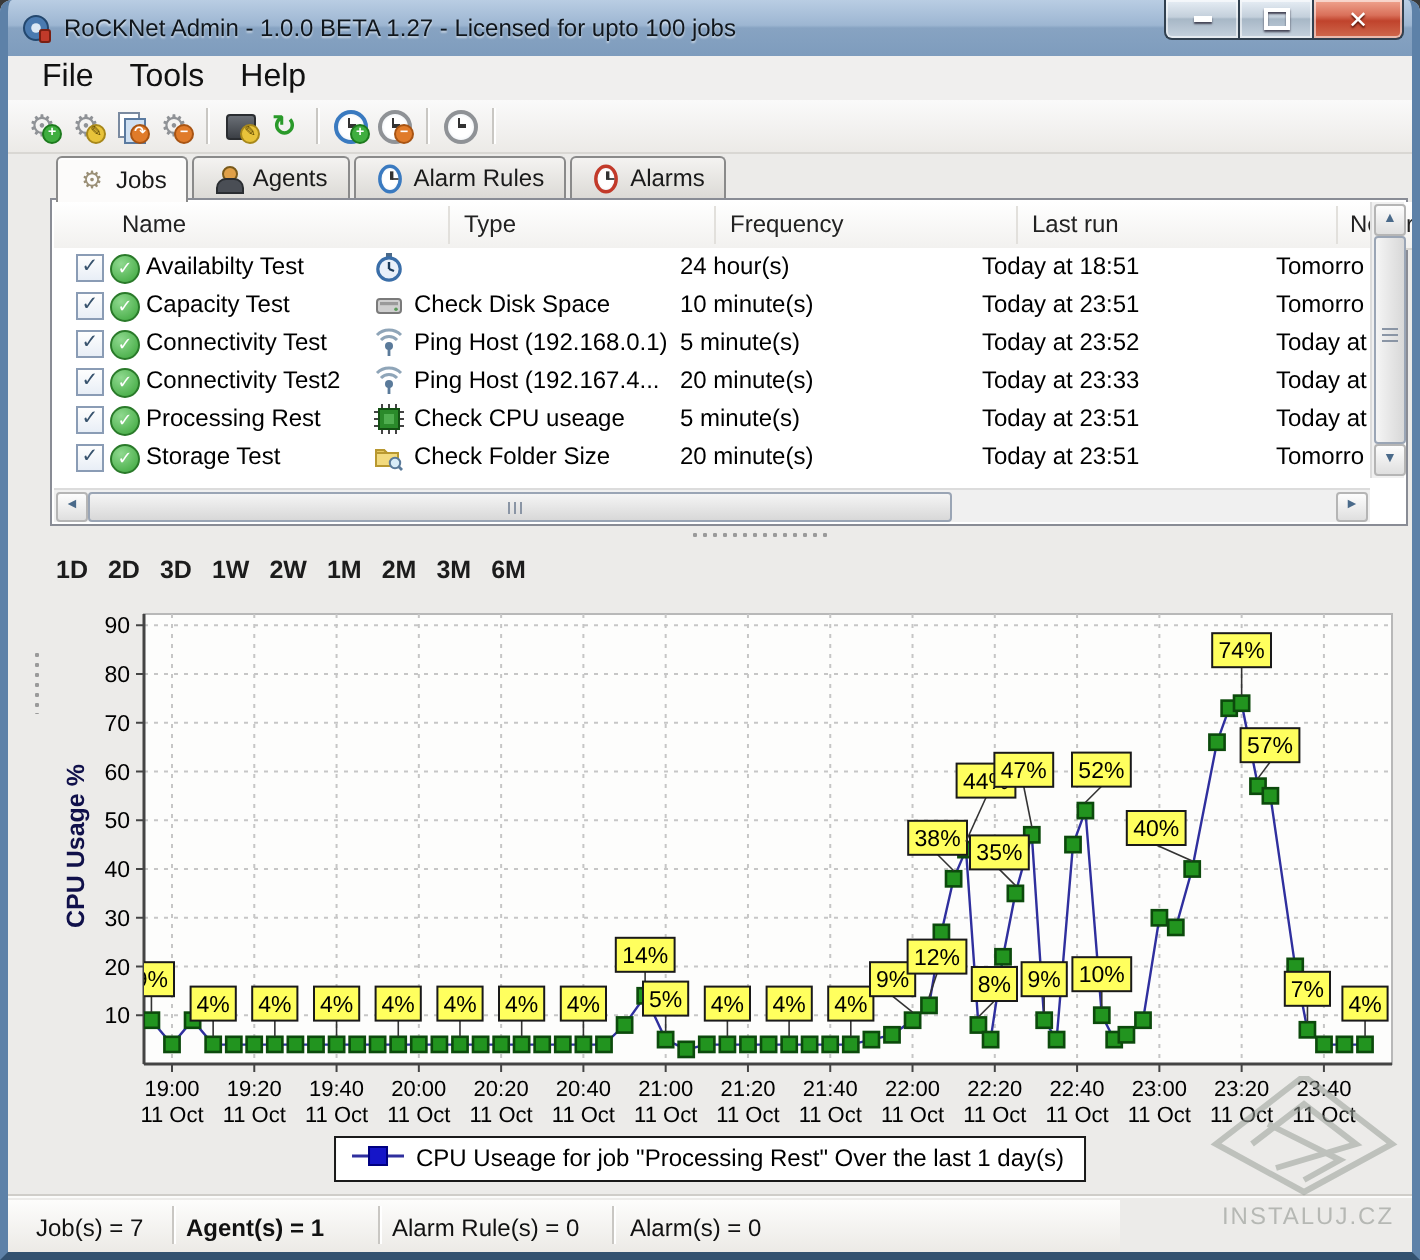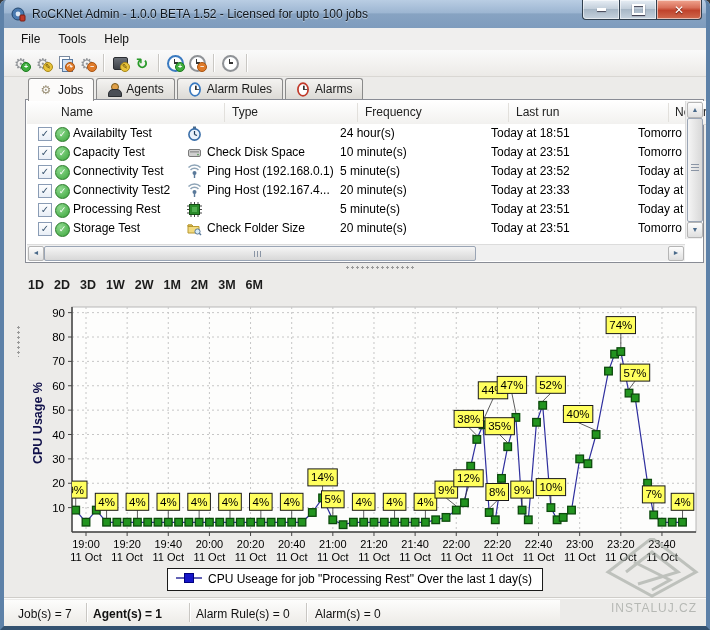--- a/index.html
+++ b/index.html
@@ -22,21 +22,21 @@
     background:linear-gradient(#e7eef5,#c3cfdb 45%,#a7b7c6 50%,#c6d2de);box-shadow:inset 0 0 0 1px rgba(255,255,255,.55);}
   .cap-btn.min{width:36px;border-radius:0 0 0 4px;border-right:none;}
   .cap-btn.max{width:36px;}
   .cap-btn.close{width:44px;border-radius:0 0 4px 0;border-left:none;
     background:linear-gradient(#f0a590,#d9705a 40%,#c0432c 55%,#d06a4e);}
   .glyph-min{width:9px;height:3px;background:#fff;box-shadow:0 1px 1px #445;}
   .glyph-max{width:9px;height:7px;border:2px solid #fff;box-shadow:0 1px 1px #445, inset 0 1px 1px #445;}
   .glyph-close{color:#fff;font-size:12px;font-weight:bold;text-shadow:0 1px 1px #5a1408;line-height:1;}
   
   .menubar{position:absolute;left:4px;top:28px;width:702px;height:22px;background:#f0efee;display:flex;align-items:center;padding-left:8px;box-sizing:border-box;}
-  .menu-item{font-size:12px;color:#111;padding:3px 9px;}
+  .menu-item{font-size:16px;color:#111;padding:3px 9px;}
   .toolbar{position:absolute;left:4px;top:50px;width:702px;height:27px;background:linear-gradient(#fafafa,#eceae7);
     border-bottom:1px solid #d9d7d3;display:flex;align-items:center;padding-left:6px;box-sizing:border-box;}
   .tb-icon{position:relative;width:20px;height:18px;margin:0 1px;display:inline-flex;align-items:center;justify-content:center;}
   .tb-sep{width:1px;height:18px;background:#c9c7c3;box-shadow:1px 0 0 #fff;margin:0 5px;}
   .gear-glyph{font-size:15px;color:#8f9296;line-height:1;}
   .badge{position:absolute;right:0;bottom:0;width:8px;height:8px;border-radius:50%;
     font-size:7px;line-height:8px;text-align:center;color:#fff;font-weight:bold;}
   .badge.plus{background:#3fae3f;border:1px solid #1d7a1d;}
   .badge.minus{background:#e07b2a;border:1px solid #a85413;}
   .badge.pencil{background:#e8c33a;border:1px solid #a8881a;color:#5a4300;}
@@ -117,21 +117,21 @@
 <div class="window">
 
   <div class="titlebar">
     <span class="app-icon">
       <svg width="16" height="16" viewBox="0 0 16 16">
         <circle cx="8" cy="8" r="6" fill="#4a7ab0" stroke="#23476e"></circle>
         <circle cx="8" cy="8" r="2.4" fill="#dce8f4"></circle>
         <rect x="10" y="9" width="5" height="6" rx="1" fill="#c03a2a" stroke="#7a1f12"></rect>
       </svg>
     </span>
-    <span class="title-text">RoCKNet Admin - 1.0.0 BETA 1.52 - Licensed for upto 100 jobs</span>
+    <span class="title-text">RoCKNet Admin - 1.0.0 BETA 1.27 - Licensed for upto 100 jobs</span>
     <div class="caption-group">
       <div class="cap-btn min">
           <span class="glyph-min"></span>
         </div>
       <div class="cap-btn max">
           <span class="glyph-max"></span>
         </div>
       <div class="cap-btn close">
           <span class="glyph-close">✕</span>
         </div>
@@ -300,20 +300,21 @@
                 <line x1="0" y1="4" x2="3" y2="4"></line>
                 <line x1="0" y1="7.5" x2="3" y2="7.5"></line>
                 <line x1="0" y1="11" x2="3" y2="11"></line>
                 <line x1="12" y1="4" x2="15" y2="4"></line>
                 <line x1="12" y1="7.5" x2="15" y2="7.5"></line>
                 <line x1="12" y1="11" x2="15" y2="11"></line>
               </g>
               <rect x="2.5" y="2.5" width="10" height="10" fill="#2a8a2a" stroke="#135013"></rect>
               <rect x="5" y="5" width="5" height="5" fill="#4fae4f"></rect>
             </svg></span>
+          <span class="td" style="left: 180px; width: 130px;">Check CPU useage</span>
           <span class="td" style="left: 313px; width: 145px;">5 minute(s)</span>
           <span class="td" style="left: 464px; width: 145px;">Today at 23:51</span>
           <span class="td" style="left: 611px; width: 48px;">Today at</span>
         </div>
         <div class="trow" style="top: 119px;">
           <span class="cb">✓</span>
           <span class="ok-ico">✓</span>
           <span class="td" style="left: 46px; width: 112px;">Storage Test</span>
           <span class="type-ico"><svg width="15" height="15" viewBox="0 0 15 15">
               <path d="M1 4 L1 12 L12 12 L12 5.5 L6.5 5.5 L5 4 Z" fill="#f2da7e" stroke="#b89830"></path>

